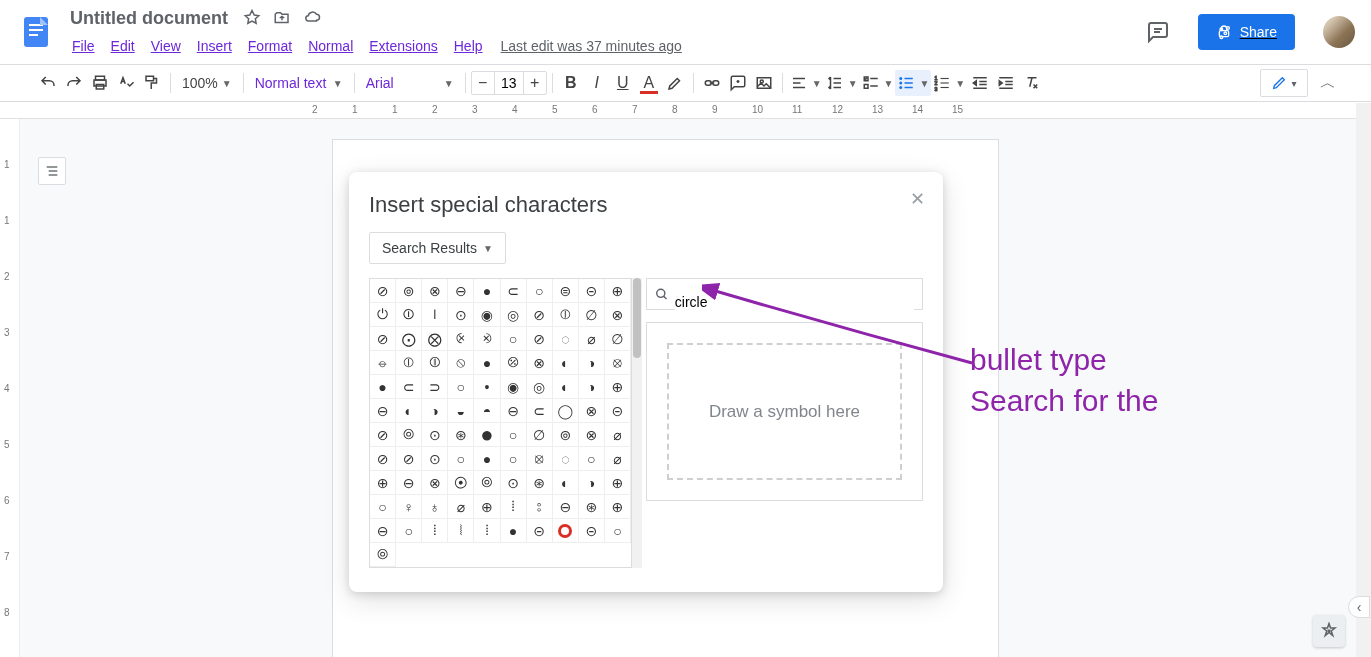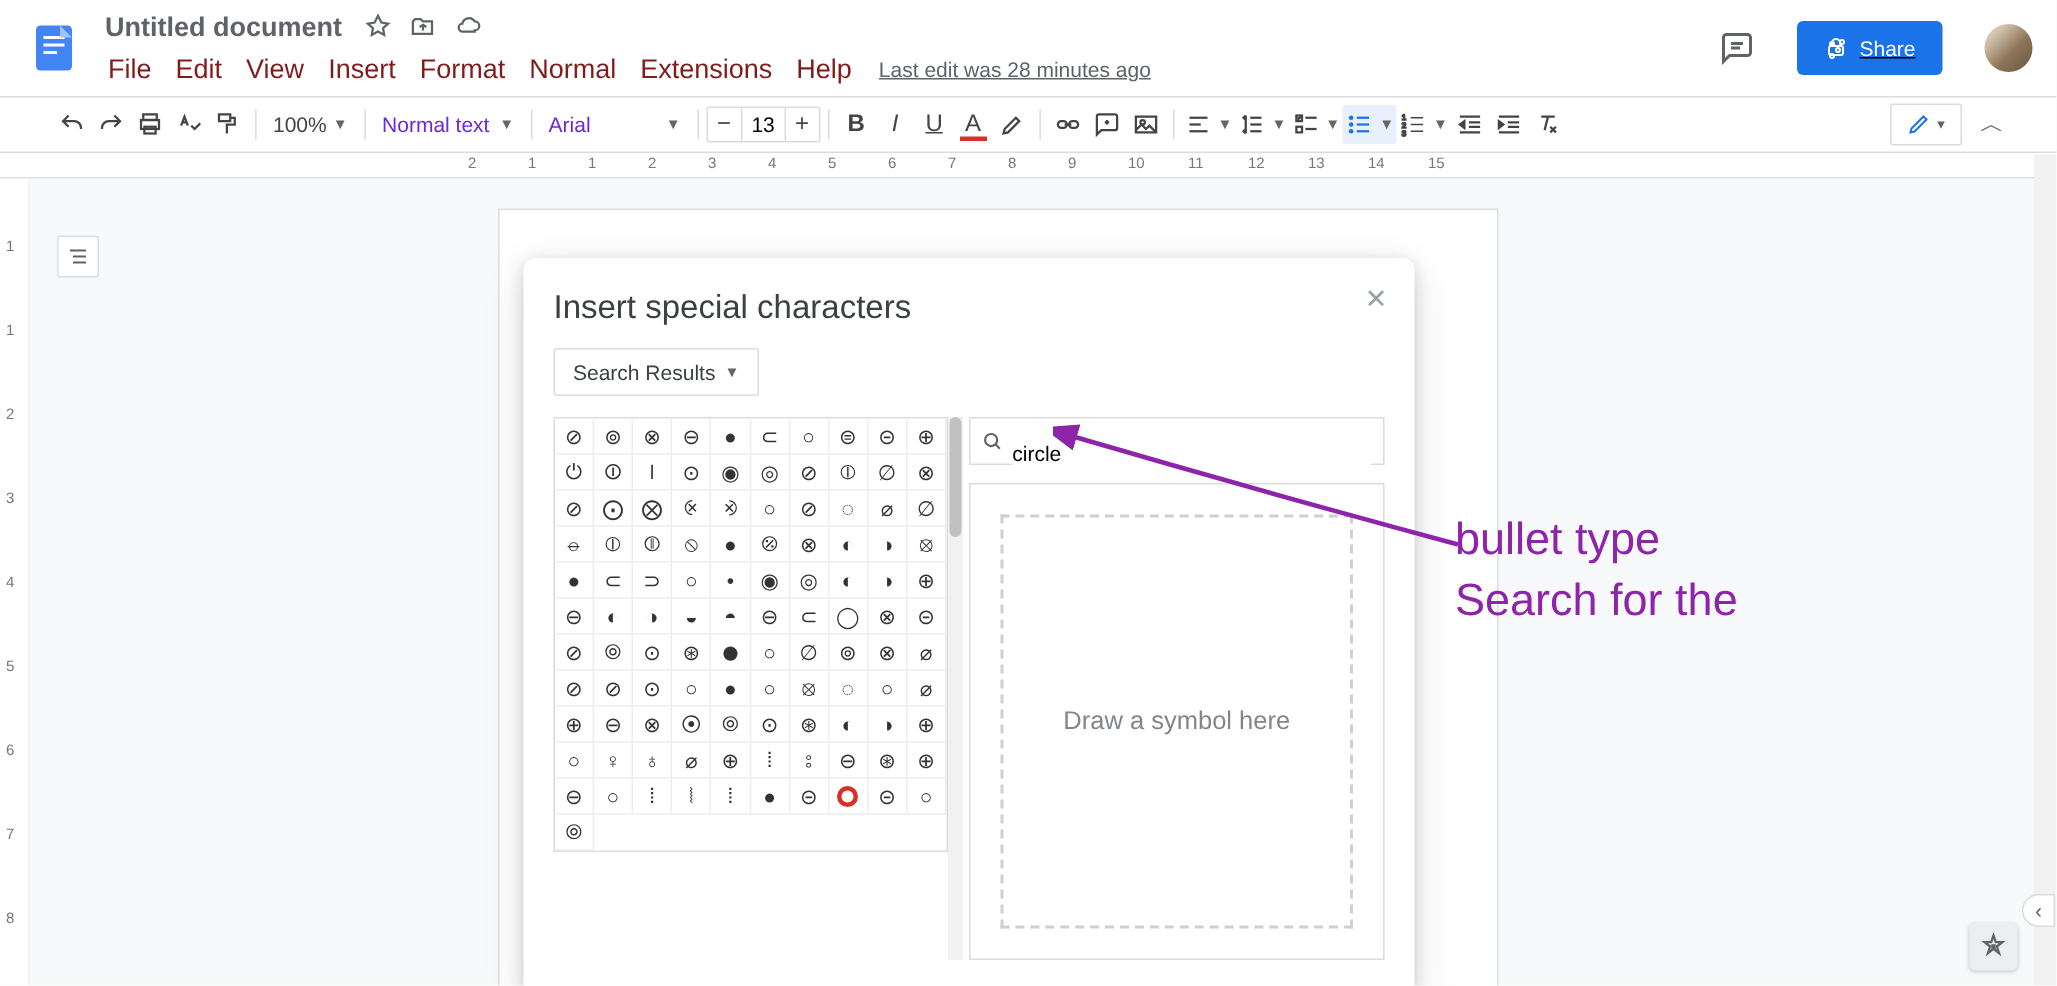--- a/index.html
+++ b/index.html
@@ -7,21 +7,21 @@
 
 
 .header { height:64px; display:flex; align-items:center; padding:8px 16px; }
 .logo { width:40px; height:40px; display:flex; align-items:center; justify-content:center; }
 .logo svg { width:36px; height:36px; }
 .centerhdr { margin-left:8px; flex:1; }
 .titlerow { display:flex; align-items:center; height:28px;font-weight:bold; }
 .doctitle { font-size:18px; color:#5f6368; padding:2px 6px; }
 .ticon { width:24px; height:24px; margin-left:6px; display:flex; align-items:center; justify-content:center; color:#5f6368; cursor:pointer; }
 .menurow { display:flex; align-items:center; height:28px; }
-.menuitem { font-size:18px; color:#7f1d1d; padding:4px 8px; cursor:pointer; }
+.menuitem { font-size:14px; color:#6d28d9; padding:4px 8px; cursor:pointer;text-decoration:underline; }
 .lastedit { font-size:14px; color:#5f6368; text-decoration:underline; margin-left:10px; cursor:pointer; }
 .hdright { display:flex; align-items:center; gap:28px;text-decoration:underline; }
 .commenticn { width:24px; height:24px; color:#5f6368; cursor:pointer; }
 .sharebtn { background:#1a73e8; color:#fff; border:none; border-radius:4px; height:36px; padding:0 18px; font-size:14px; font-weight:500; display:flex; align-items:center; gap:8px; cursor:pointer; }
 .avatar { width:32px; height:32px; border-radius:50%; background:linear-gradient(135deg,#d4c5b0 20%,#8b7355 60%,#6b5840); cursor:pointer; }
 
 
 .toolbar { height:38px; border-top:1px solid #dadce0; border-bottom:1px solid #dadce0; display:flex; align-items:center; padding:0 35px; }
 .tbtn { height:26px; min-width:26px; display:flex; align-items:center; justify-content:center; color:#444; cursor:pointer; border-radius:2px; padding:0 2px; }
 .tbtn.active { background:#e8f0fe; color:#1a73e8; }
@@ -53,21 +53,21 @@
 .dclose { position:absolute; top:16px; right:18px; font-size:18px; color:#9aa0a6; cursor:pointer; }
 .dtitle { font-size:22px; color:#3c4043; margin-bottom:14px; }
 .catbtn { border:1px solid #dadce0; border-radius:2px; padding:7px 12px; font-size:14px; color:#3c4043; background:#fff; cursor:pointer; display:inline-flex; align-items:center; }
 .dbody { display:flex; gap:14px; margin-top:14px; }
 .chargrid-wrap { width:263px; }
 .chargrid { border:1px solid #dadce0; display:grid; grid-template-columns:repeat(10,1fr); position:relative; }
 .chargrid .c { height:24px; border-right:1px solid #eee; border-bottom:1px solid #eee; display:flex; align-items:center; justify-content:center; font-size:14px; color:#333; cursor:pointer; }
 .rightcol { flex:1; }
 .searchbox { border:1px solid #dadce0; height:32px; display:flex; align-items:center; padding:0 8px; }
 .searchbox input { border:none; outline:none; font-size:14px; width:100%; margin-left:6px;margin-top:16px; }
-.drawbox { margin-top:12px; border:1px solid #dadce0; height:318px; position:relative; padding:20px; }
+.drawbox { margin-top:12px; border:1px solid #dadce0; height:179px; position:relative; padding:20px; }
 .drawinner { border:2px dashed #cfcfcf; width:100%; height:100%; display:flex; align-items:center; justify-content:center; color:#80868b; font-size:17px; }
 .gridscroll { position:absolute; right:-10px; top:0; bottom:0; width:10px; background:#f1f1f1; }
 .gridscroll .thumb { position:absolute; left:1px; right:1px; top:0; height:80px; background:#c1c1c1; border-radius:4px; }
 
 
 .annotation { position:absolute; top:340px; left:970px; font-family:'Comic Sans MS','Segoe Script',cursive; font-size:30px; color:#8e24aa; line-height:1.35; }
 .arrow { position:absolute; top:278px; left:702px; pointer-events:none; }
 
 
 .vscroll { position:absolute; top:103px; right:0; width:15px; bottom:0; background:#f1f1f1; }
@@ -114,21 +114,21 @@
     </div>
     <div class="menurow">
       <span class="menuitem">File</span>
       <span class="menuitem">Edit</span>
       <span class="menuitem">View</span>
       <span class="menuitem">Insert</span>
       <span class="menuitem">Format</span>
       <span class="menuitem">Normal</span>
       <span class="menuitem">Extensions</span>
       <span class="menuitem">Help</span>
-      <span class="lastedit">Last edit was 28 minutes ago</span>
+      <span class="lastedit">Last edit was 37 minutes ago</span>
     </div>
   </div>
   <div class="hdright">
     <span class="commenticn"><svg width="24" height="24" viewBox="0 0 24 24" fill="none" stroke="currentColor" stroke-width="2">
           <path d="M21 15a2 2 0 01-2 2H7l-4 4V5a2 2 0 012-2h14a2 2 0 012 2z"></path>
           <line x1="8" y1="9" x2="16" y2="9"></line>
           <line x1="8" y1="12" x2="14" y2="12"></line>
         </svg></span>
     <button class="sharebtn">
       <svg width="16" height="16" viewBox="0 0 24 24" fill="currentColor">

